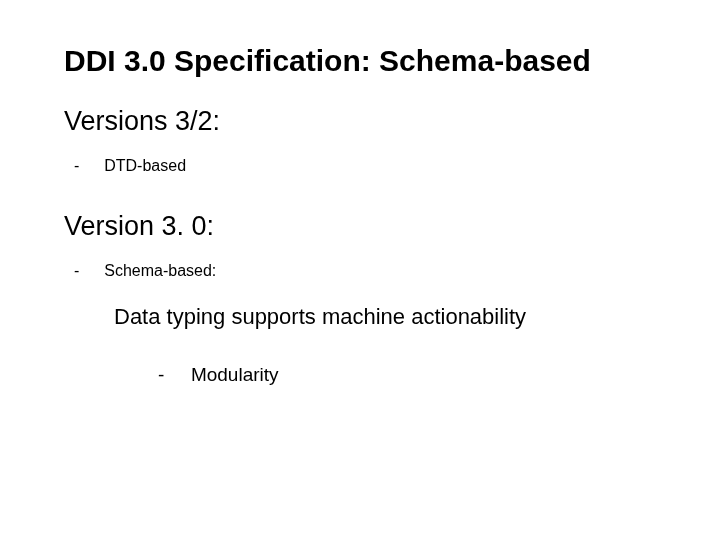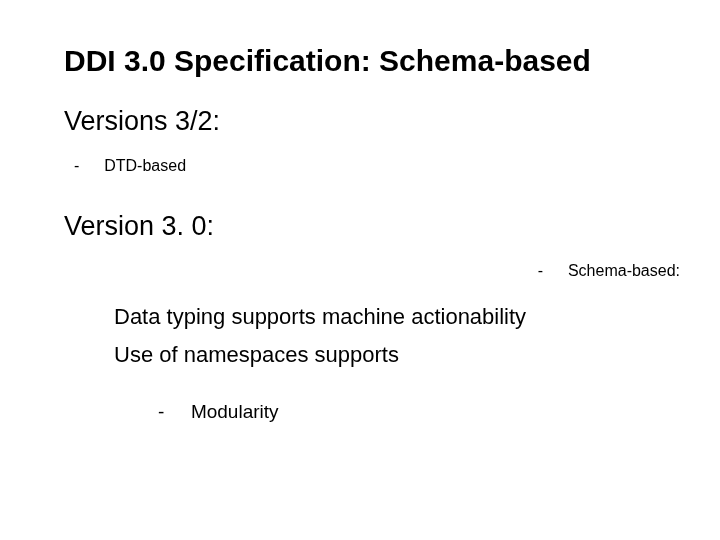--- a/index.html
+++ b/index.html
@@ -26,21 +26,20 @@
       margin-bottom: 12px;
     }
     .bullet-level-1 {
       font-size: 16px;
       font-weight: normal;
       padding-left: 2px;
       margin-bottom: 28px;
     }
     .bullet-level-1.tight {
       margin-bottom: 14px;
-      text-align: right;
     }
     .sub-points {
       padding-left: 42px;
       margin-bottom: 20px;
     }
     .sub-point {
       font-size: 22px;
       font-weight: normal;
       line-height: 1.35;
     }
@@ -66,20 +65,19 @@
   <span class="dash">-</span>&nbsp;&nbsp;<span>DTD-based</span>
 </div>
 
 <div class="section-heading">Version 3. 0:</div>
 <div class="bullet-level-1 tight">
   <span class="dash">-</span>&nbsp;&nbsp;<span>Schema-based:</span>
 </div>
 
 <div class="sub-points">
   <div class="sub-point">Data typing supports machine actionability</div>
-  <div class="sub-point">Use of namespaces supports</div>
 </div>
 
 <div class="nested-bullets">
   <div class="nested-bullet">
     <span class="dash">-</span>&nbsp;&nbsp;<span>Modularity</span>
   </div>
 </div>
 
 </body></html>

